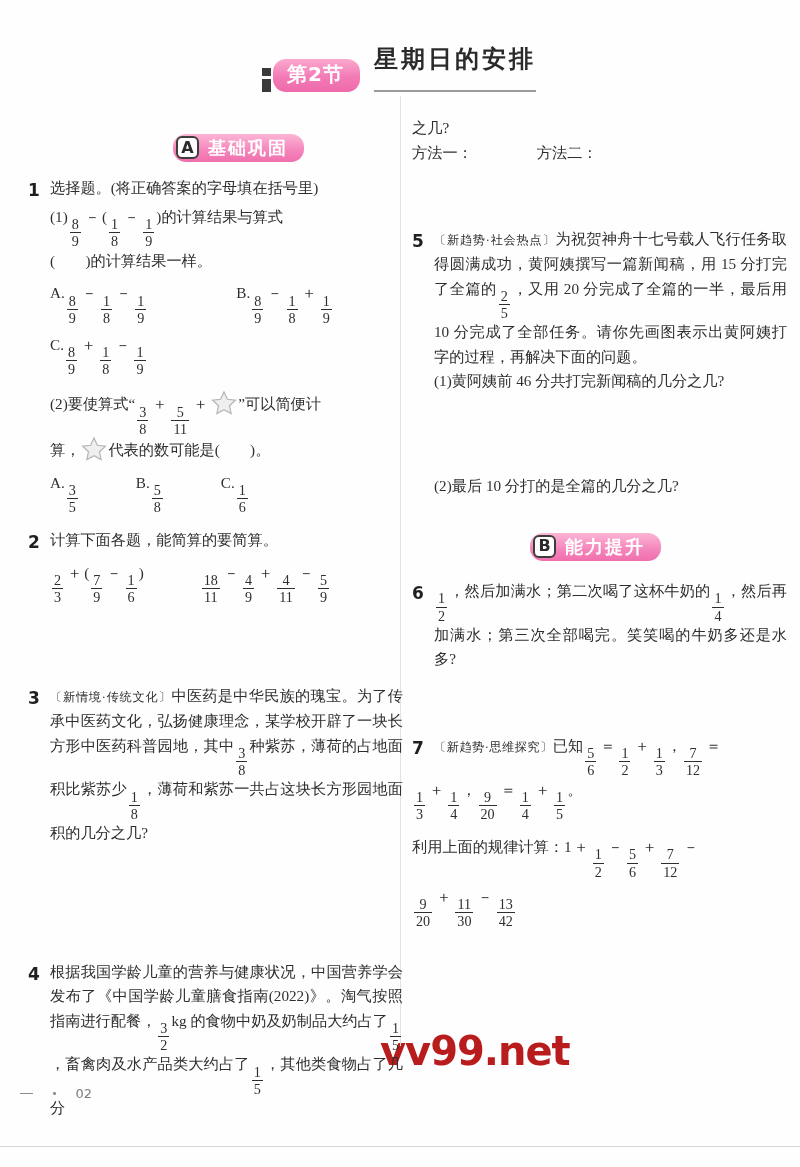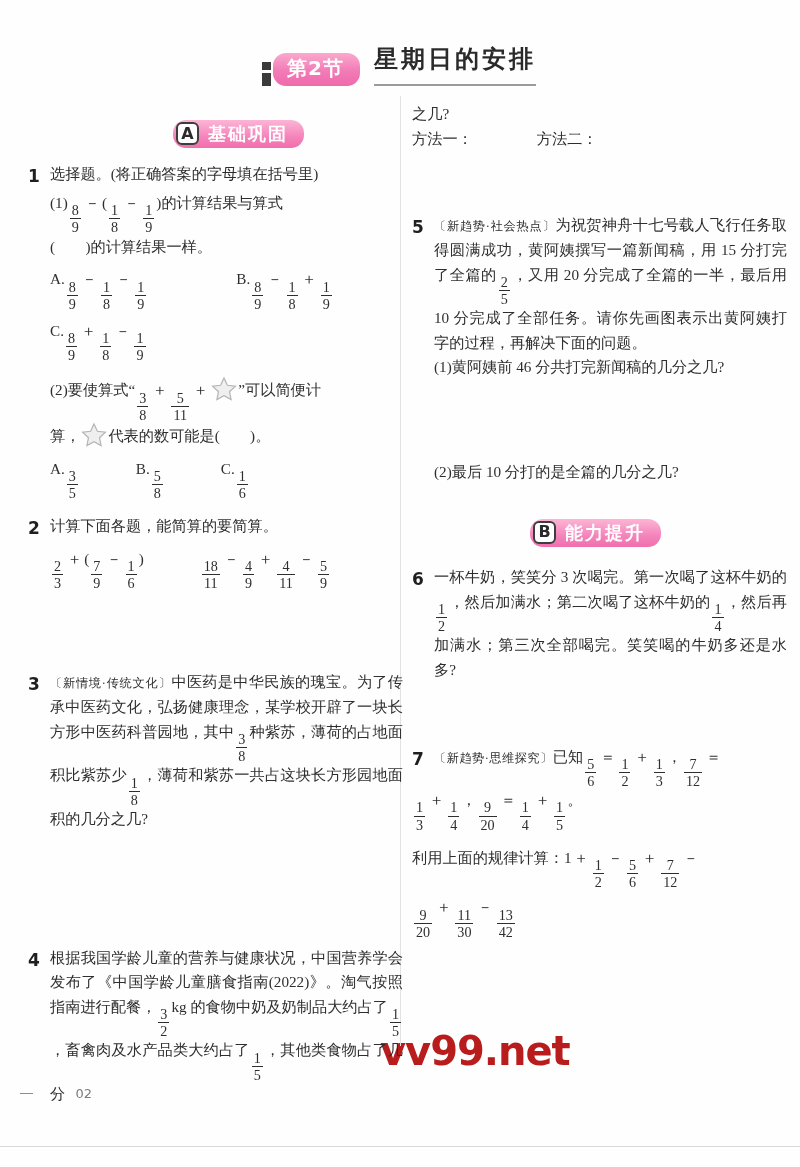--- a/index.html
+++ b/index.html
@@ -62,29 +62,29 @@
     line-height: 1.25;
     white-space: nowrap;
   }
   .header-title {
     font-family: "DejaVu Sans", sans-serif;
     font-size: 24px;
     font-weight: bold;
     color: #2a2a2a;
     letter-spacing: 3px;
     margin-left: 14px;
-    padding-bottom: 10px;
+    padding-bottom: 16px;
     border-bottom: 2.5px solid #9b9b9b;
     line-height: 1.25;
   }
 
   
   .col {
     position: absolute;
-    top: 102px;
+    top: 116px;
     width: 375px;
     font-size: 15.2px;
     color: #2e2e2e;
     line-height: 1.62;
     z-index: 2;
   }
   .col-left  { left: 28px; }
   .col-right { left: 412px; }
 
   .divider {
@@ -437,21 +437,21 @@
     <div class="badge-b-wrap">
       <div class="group-badge">
         <span class="group-letter">B</span>
         <span class="group-text">能力提升</span>
       </div>
     </div>
 
     <div class="problem">
       <span class="q-num">6</span>
       <div class="q-body">
-        <span>一杯牛奶，笑笑分 3 次喝完。第一次喝了这杯牛奶的</span><span class="frac">
+        <span class="frac">
             <span class="num">1</span>
             <span class="den">2</span>
           </span><span>，然后加满水；第二次喝了这杯牛奶的</span><span class="frac">
             <span class="num">1</span>
             <span class="den">4</span>
           </span><span>，然后再加满水；第三次全部喝完。笑笑喝的牛奶多还是水多?</span>
       </div>
     </div>
 
     <div class="gap-lg"></div>

